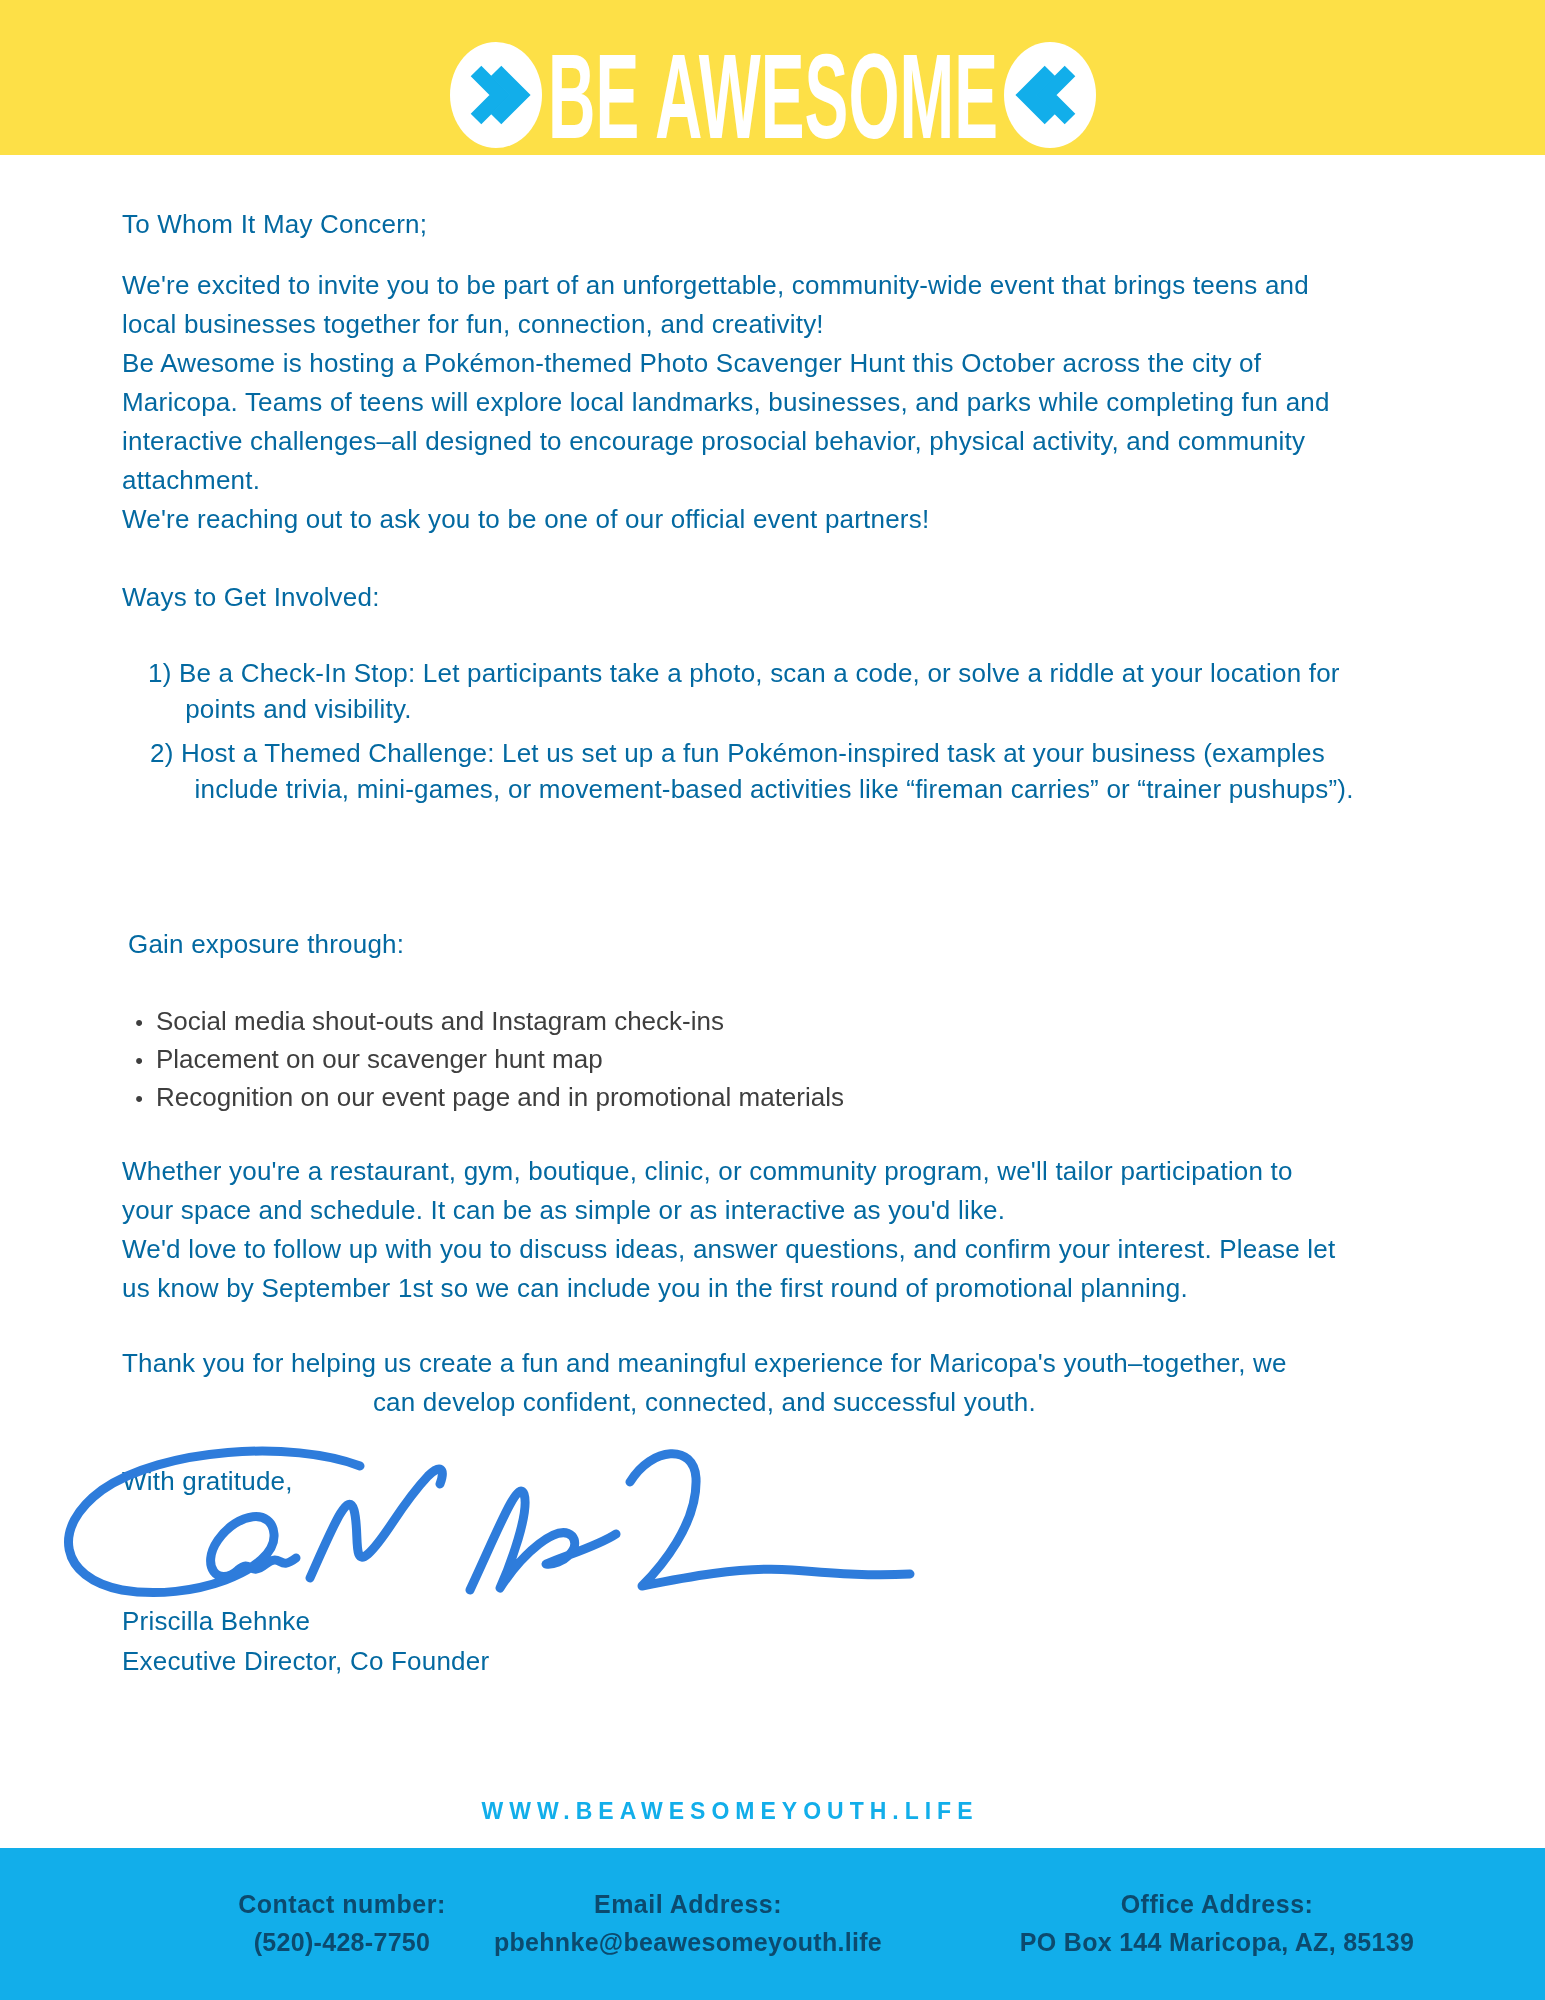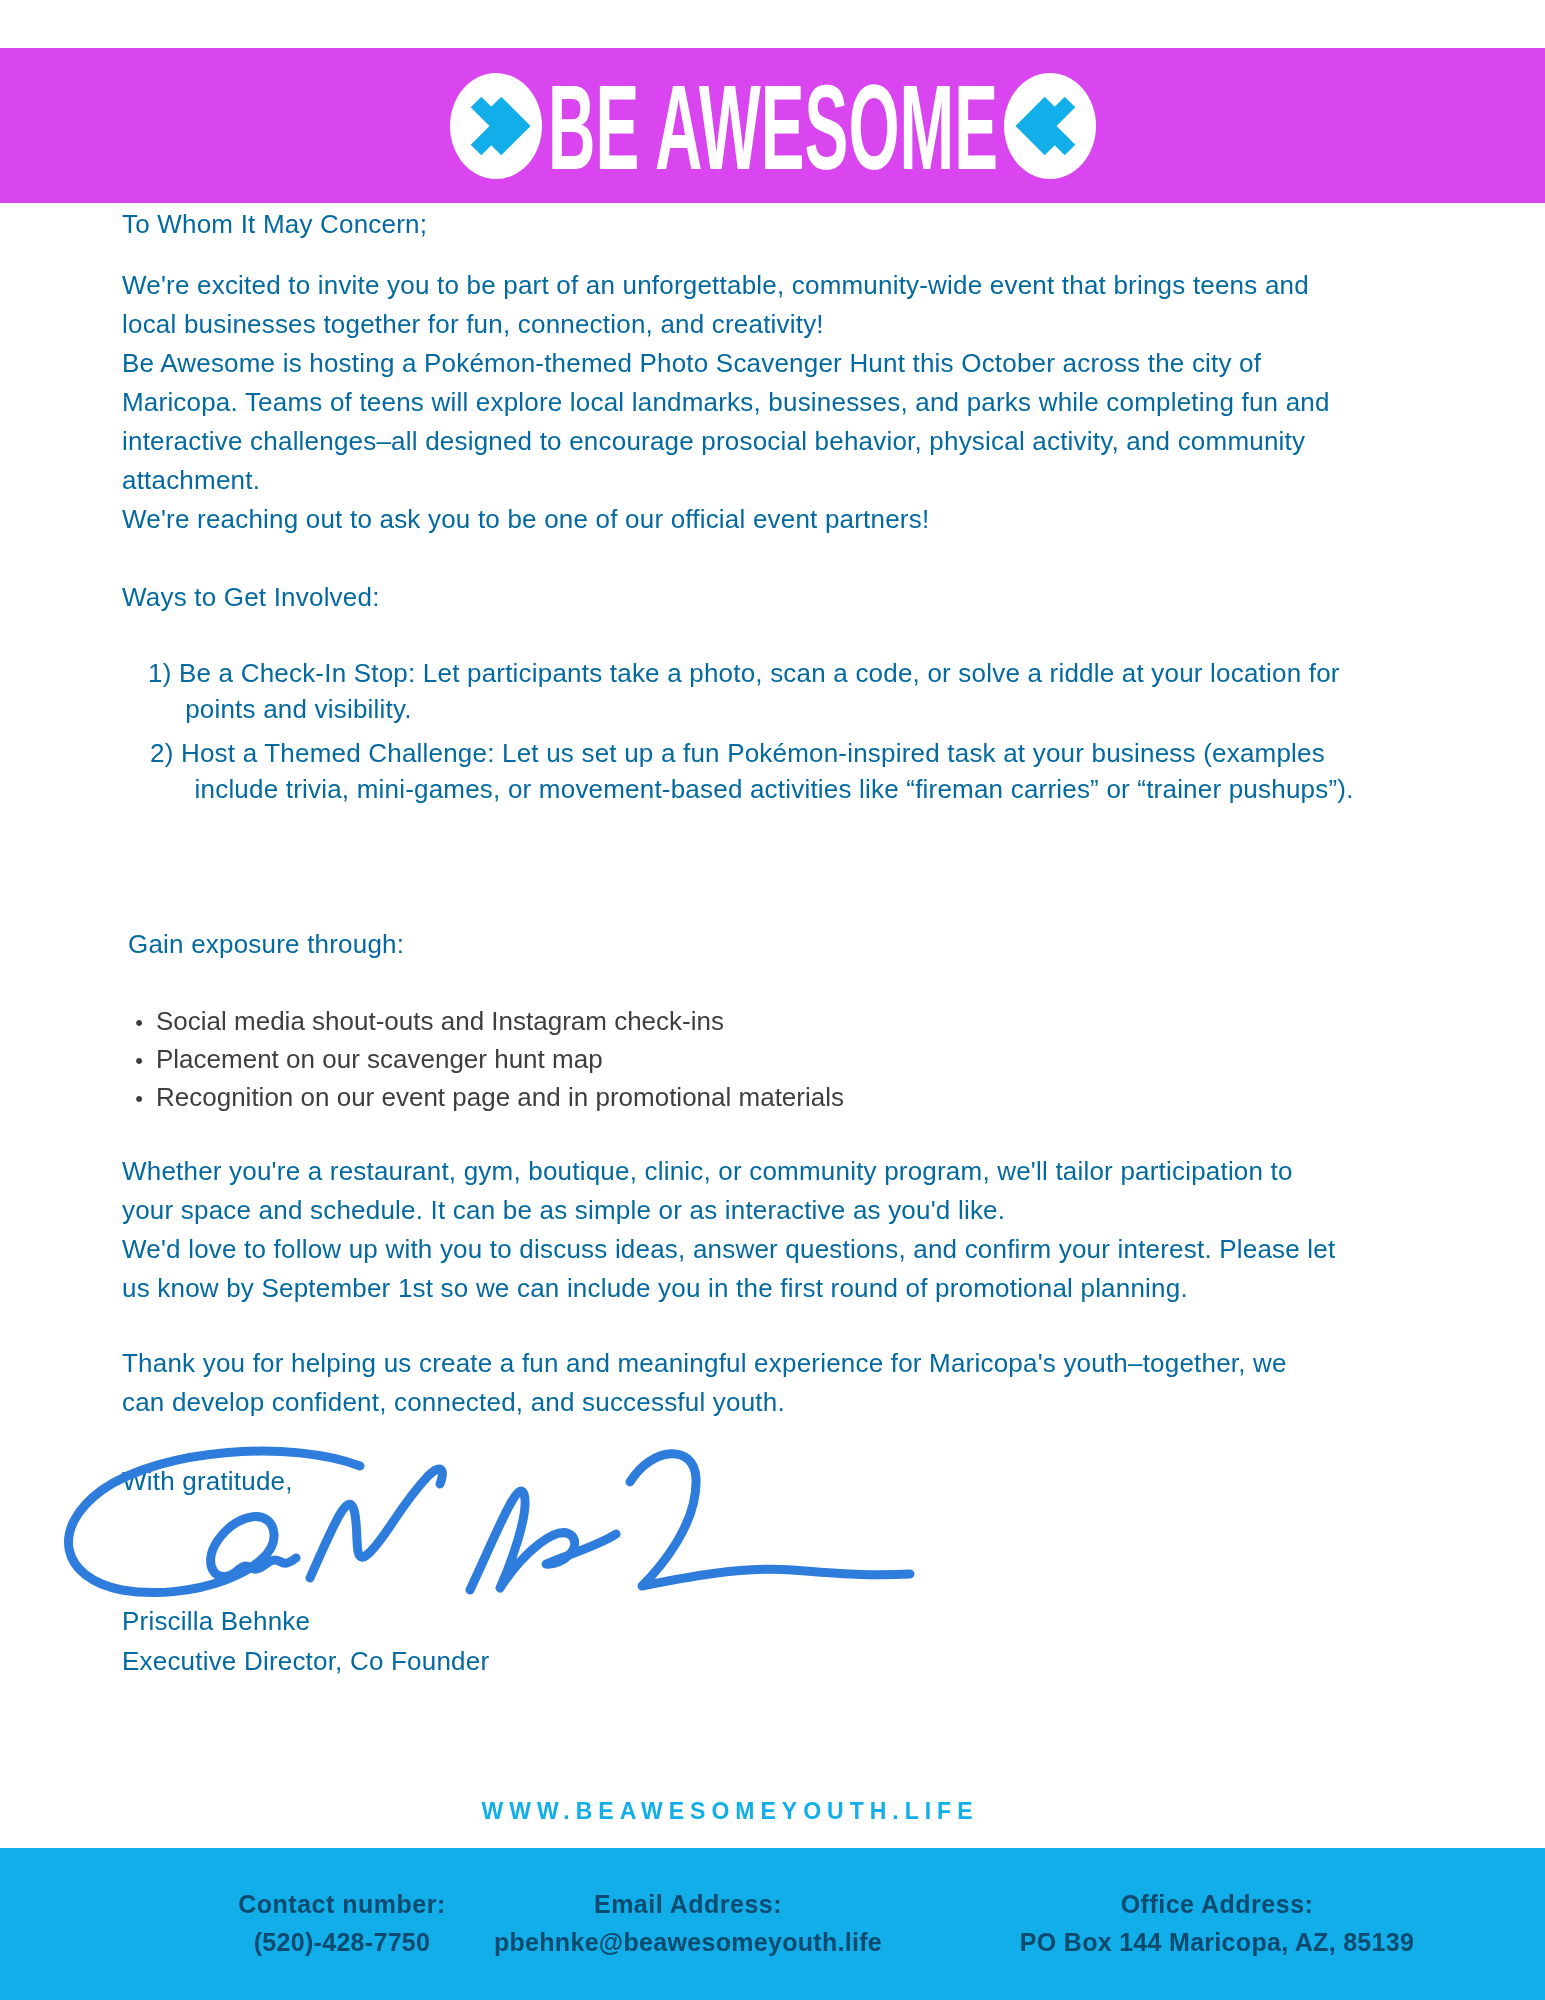--- a/index.html
+++ b/index.html
@@ -12,25 +12,24 @@
     overflow: hidden;
     font-family: "Liberation Sans", sans-serif;
     color: #3e3e3e;
   }
 
   
   .header {
     position: absolute;
     top: 0; left: 0; right: 0;
     height: 155px;
-    background: #d946ef;
+    background: #fde047;
     display: flex;
-    align-items: center;
+    align-items: flex-end;
     justify-content: center;
-    margin-top: 48px;
   }
 
   
   .tblock {
     position: absolute;
     font-size: 26px;
     line-height: 39px;
     color: #0369a1;
     white-space: pre-wrap;
     letter-spacing: 0.2px;
@@ -146,21 +145,21 @@
   <div class="bullet-row" style="top:1078px;">
     <span class="bullet-dot">•</span>
     <span>Recognition on our event page and in promotional materials</span>
   </div>
 
   <div class="tblock" style="left:122px; top:1152px;">Whether you're a restaurant, gym, boutique, clinic, or community program, we'll tailor participation to
 your space and schedule. It can be as simple or as interactive as you'd like.
 We'd love to follow up with you to discuss ideas, answer questions, and confirm your interest. Please let
 us know by September 1st so we can include you in the first round of promotional planning.</div>
 
-  <div class="tblock" style="left:122px; top:1344px;">Thank you for helping us create a fun and meaningful experience for Maricopa's youth–together, we
+  <div class="tblock" style="left:122px; top:1344px;text-align:center;">Thank you for helping us create a fun and meaningful experience for Maricopa's youth–together, we
 can develop confident, connected, and successful youth.</div>
 
   <div class="tblock" style="left:122px; top:1462px;">With gratitude,</div>
 
   <svg class="signature-svg" width="880" height="185" viewBox="0 0 880 185">
     <g fill="none" stroke="#2e7cdb" stroke-width="9" stroke-linecap="round" stroke-linejoin="round">
       <path d="M318 28 C250 2 120 10 60 52 C8 90 18 140 80 152 C150 164 235 132 232 96 C230 70 196 74 176 102 C158 128 176 150 196 132 C210 120 206 140 224 126 C240 114 236 134 254 120"></path>
       <path d="M268 140 C292 86 306 52 312 72 C318 94 310 130 326 116 C344 100 356 70 386 38 C398 26 404 30 398 46"></path>
       <path d="M428 152 C456 92 476 40 482 56 C488 74 468 128 458 150 C480 116 516 84 530 98 C540 110 520 128 504 126 C522 118 556 108 574 96"></path>
       <path d="M588 44 C610 8 652 6 654 40 C656 86 618 130 600 148 C640 140 700 128 750 132 C800 136 830 138 868 136"></path>

